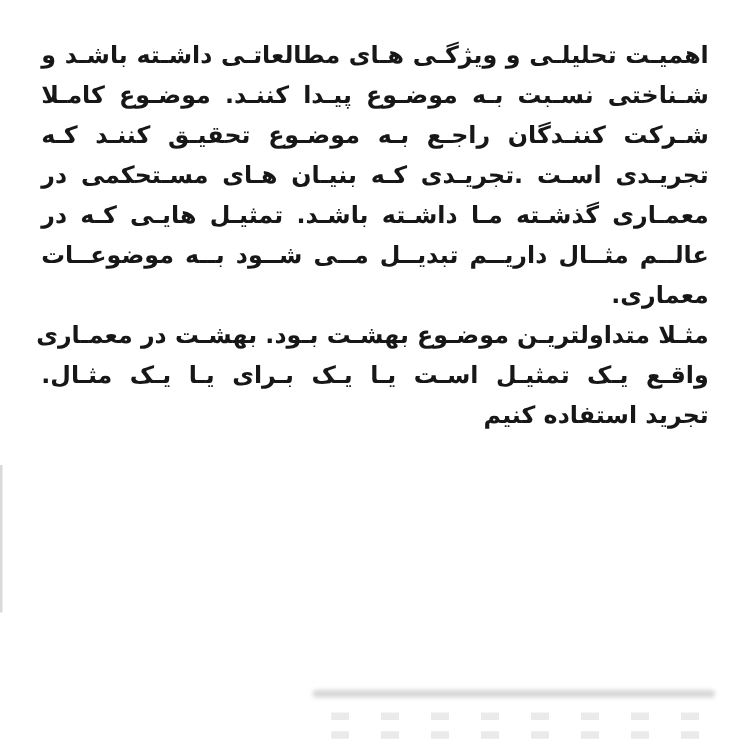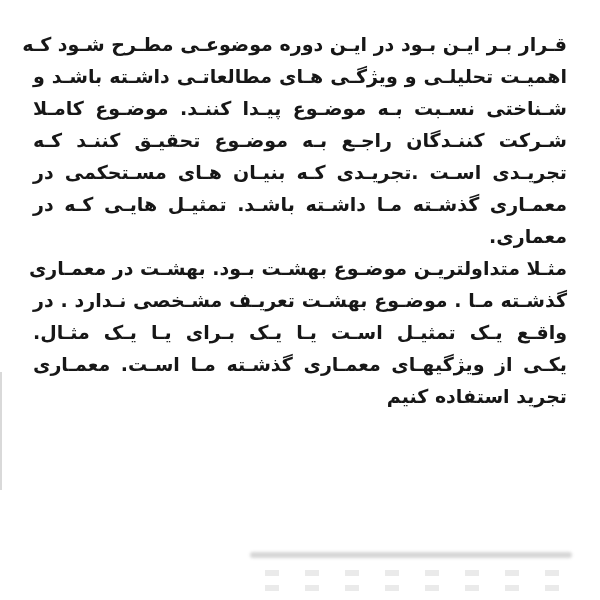--- a/index.html
+++ b/index.html
@@ -60,33 +60,31 @@
     background: #d0d0d0;
     opacity: 0.8;
   }
 </style>
 </head>
 <body>
 
 <div class="page">
   <div class="text-block" id="text-block">
       <div class="paragraph">
-        <div class="line">قـرار بـر ایـن بـود در ایـن دوره موضوعـی مطـرح شـود کـه</div>
         <div class="line">اهمیـت تحلیلـی و ویژگـی هـای مطالعاتـی داشـته باشـد و</div>
         <div class="line">شـناختی نسـبت بـه موضـوع پیـدا کننـد. موضـوع کامـلا</div>
         <div class="line">شـرکت کننـدگان راجـع بـه موضـوع تحقیـق کننـد کـه</div>
         <div class="line">تجریـدی اسـت .تجریـدی کـه بنیـان هـای مسـتحکمی در</div>
         <div class="line">معمـاری گذشـته مـا داشـته باشـد. تمثیـل هایـی کـه در</div>
+        <div class="line">عالــم مثــال داریــم تبدیــل مــی شــود بــه موضوعــات</div>
         <div class="line last">معماری.</div>
       </div>
       <div class="paragraph">
         <div class="line">مثـلا متداولتریـن موضـوع بهشـت بـود. بهشـت در معمـاری</div>
-        <div class="line">گذشـته مـا . موضـوع بهشـت تعریـف مشـخصی نـدارد . در</div>
         <div class="line">واقـع یـک تمثیـل اسـت یـا یـک بـرای یـا یـک مثـال.</div>
-        <div class="line">یکـی از ویژگیهـای معمـاری گذشـته مـا اسـت. معمـاری</div>
         <div class="line last">تجرید استفاده کنیم</div>
       </div>
     </div>
   <div class="artifact streak"></div>
   <div class="artifact dots dots1"></div>
   <div class="artifact dots dots2"></div>
   <div class="artifact edge-line"></div>
 </div>
 
 </body></html>

